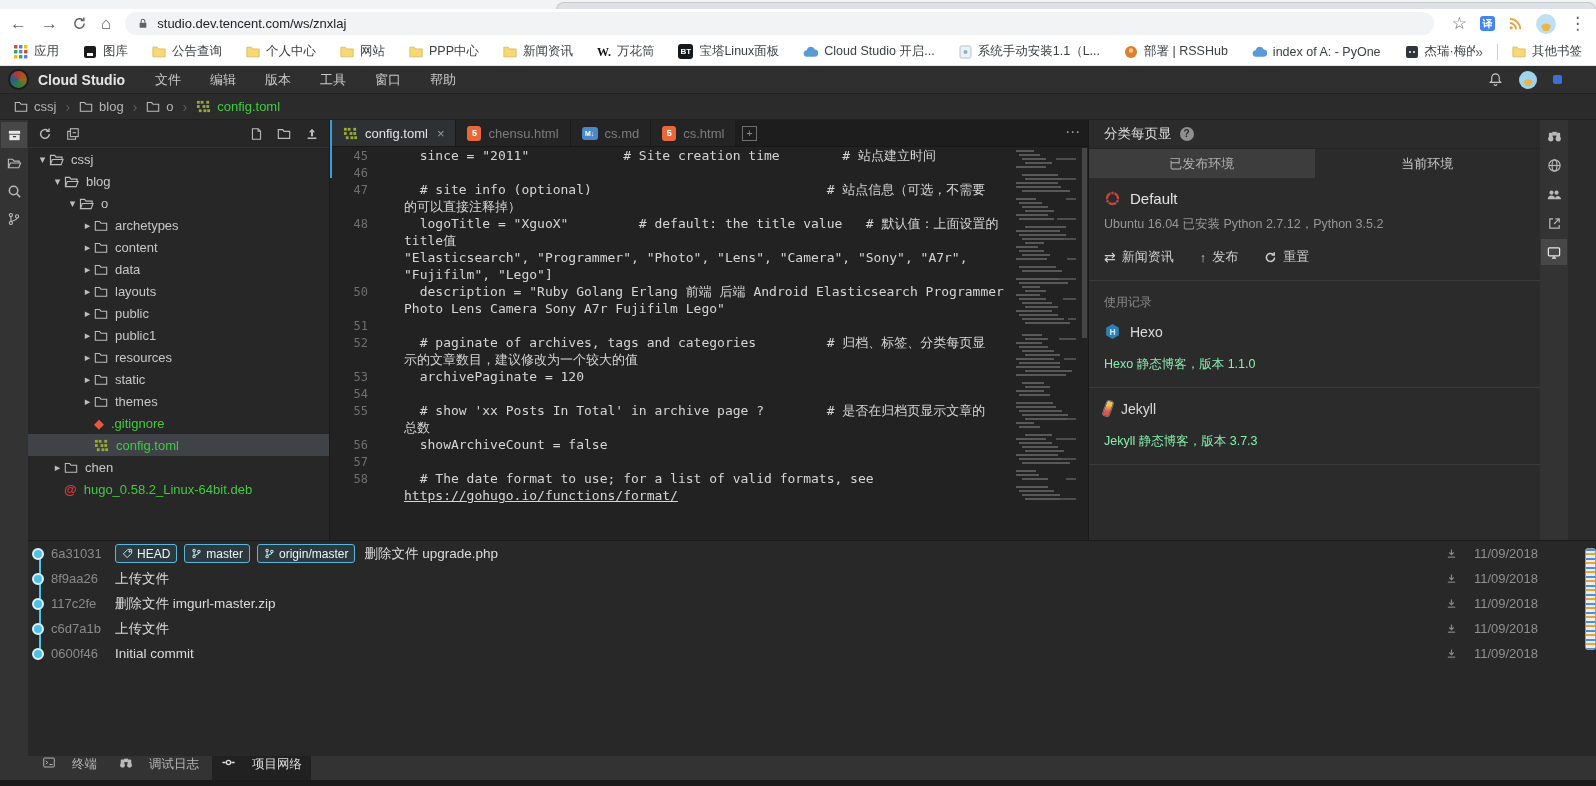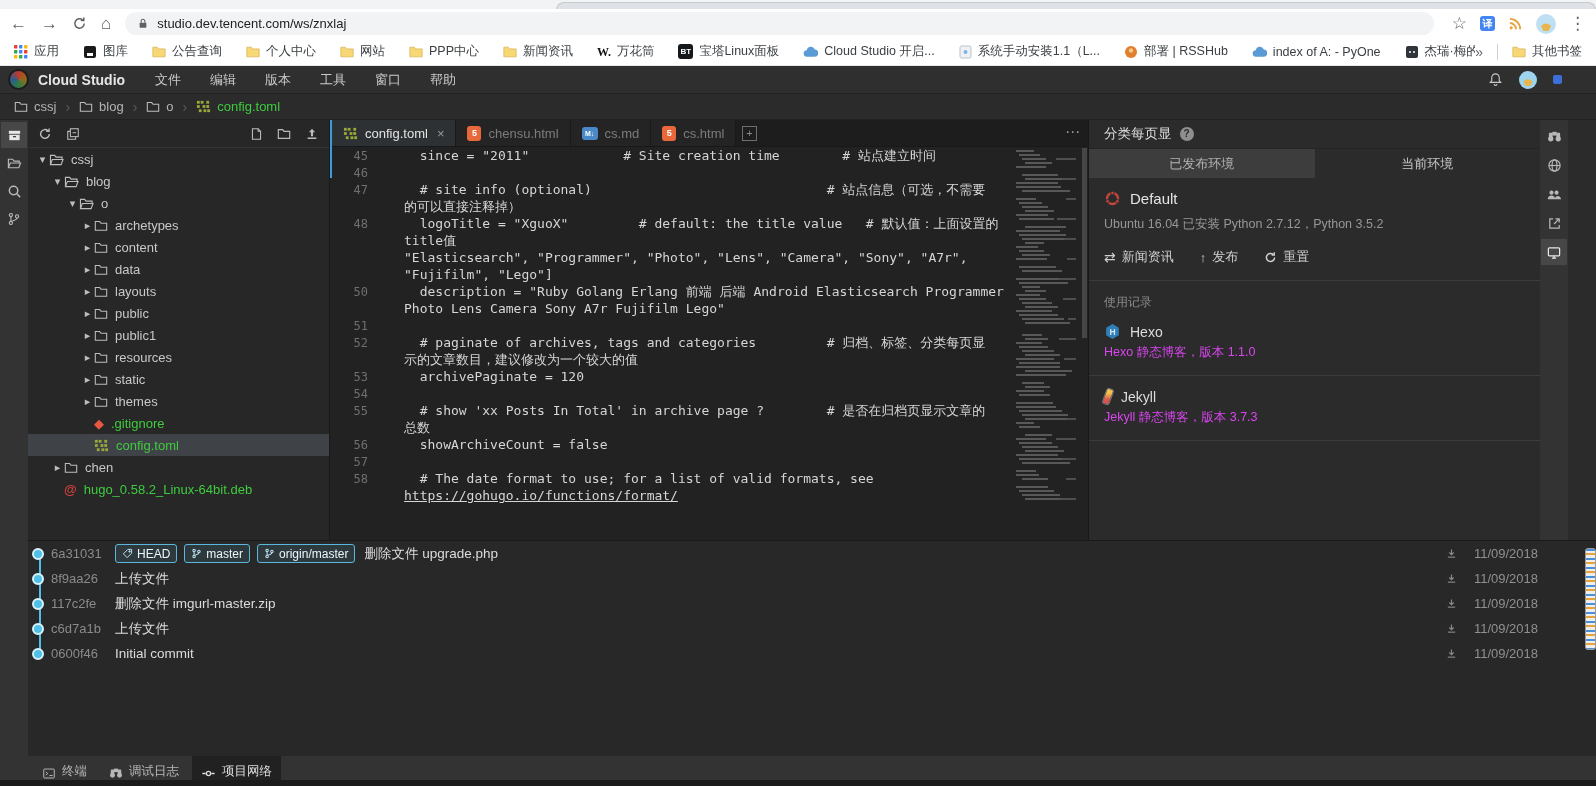--- a/index.html
+++ b/index.html
@@ -80,39 +80,39 @@
   .ptab.inactive{background:#3d3d3d;color:#b2b2b2;}
   #pbody{padding:0 15px;}
   .plabel{font-size:12px;color:#8a8a8a;margin-top:13px;}
   .envrow{display:flex;align-items:center;gap:9px;margin-top:12px;font-size:15px;color:#e4e4e4;}
   .envdesc{font-size:12.5px;color:#979797;margin-top:9px;}
   #pactions{display:flex;gap:26px;margin-top:15px;font-size:13px;color:#cfcfcf;}
   .paction{display:flex;align-items:center;gap:6px;}
   .pdiv{height:1px;background:#3b3b3b;margin:14px -15px 0 -15px;}
   .record{margin-top:12px;}
   .recrow{display:flex;align-items:center;gap:9px;font-size:14px;color:#dcdcdc;}
-  .recdesc{font-size:12.5px;color:#d946ef;margin-top:4px;}
+  .recdesc{font-size:12.5px;color:#86efac;margin-top:16px;}
   .helpc{width:14px;height:14px;border-radius:50%;background:#8f8f8f;color:#2b2b2b;font:bold 10px/14px "Liberation Sans",sans-serif;text-align:center;}
   
   #gitpanel{left:28px;top:540px;width:1568px;height:216px;background:#282828;border-top:1px solid #1a1a1a;box-sizing:border-box;}
   #gline{position:absolute;left:11px;top:13px;width:2px;background:#4fc1e9;}
   .crow{height:25px;display:flex;align-items:center;padding-right:58px;position:relative;}
   .gdot{width:8px;height:8px;border-radius:50%;background:#4fc1e9;border:2px solid #d9f2fb;margin-left:4px;flex:none;}
   .chash{width:64px;margin-left:7px;font-size:13px;color:#8b8b8b;flex:none;}
   .badges{display:flex;gap:7px;margin-right:9px;}
   .badge{display:flex;align-items:center;gap:4px;height:17px;padding:0 6px;border:1px solid #59b8dc;border-radius:3px;
          background:rgba(89,184,220,.12);font-size:12px;color:#e9f7fd;}
   .badge .icon{color:#bfe6f4;}
   .cmsg{font-size:13.5px;color:#dcdcdc;}
   .crow .spacer{flex:1;}
   .cdate{font-size:13px;color:#909090;display:flex;align-items:center;gap:16px;}
   .cdate .icon{color:#8a8a8a;}
   
   #statusbar{left:28px;top:756px;width:1568px;height:24px;background:#333;display:flex;align-items:center;padding-left:5px;box-sizing:border-box;gap:4px;}
-  .sitem{display:flex;align-items:flex-end;gap:6px;height:24px;padding:0 9px;font-size:12.5px;color:#b8b8b8;}
+  .sitem{display:flex;align-items:flex-start;gap:16px;height:24px;padding:0 9px;font-size:12.5px;color:#b8b8b8;}
   .sitem.active{background:#212121;color:#dedede;}
   #bottomstrip{left:0;top:780px;width:1596px;height:6px;background:#1b1b1b;}
   #stripes{left:1585px;top:548px;width:9px;height:100px;background:#e4e4e4;border:1px solid #9a9a9a;border-radius:3px;
     background-image:repeating-linear-gradient(180deg,#4a90d9 0 2px,#eee 2px 4px,#e8a33d 4px 6px,#eee 6px 9px);}
 </style>
 </head>
 <body>
 
 <div id="screen">
 

